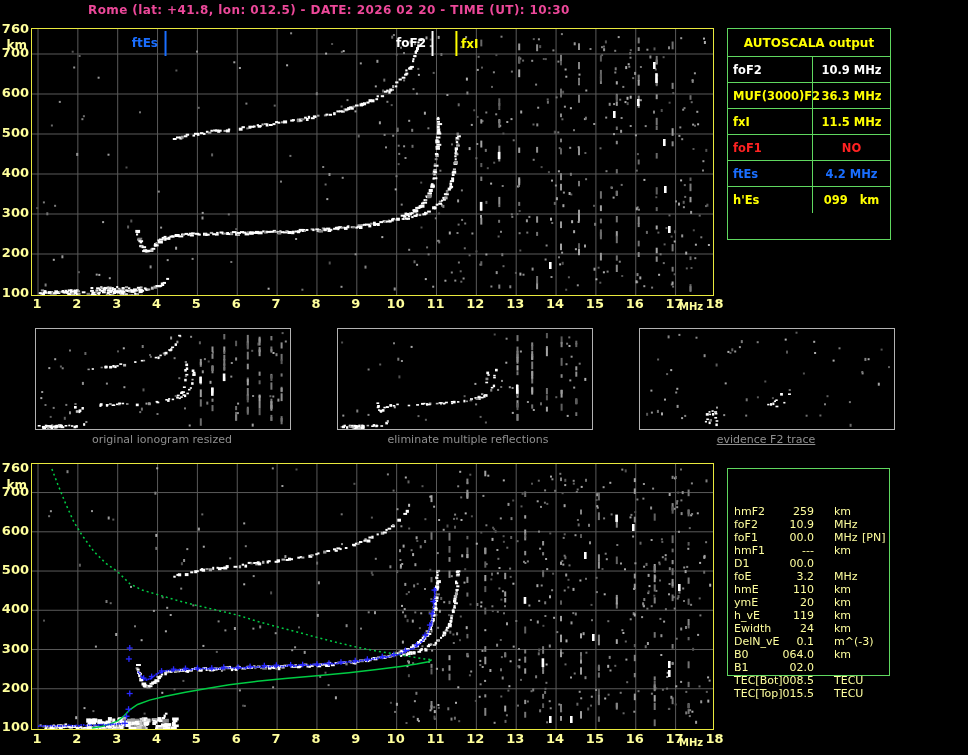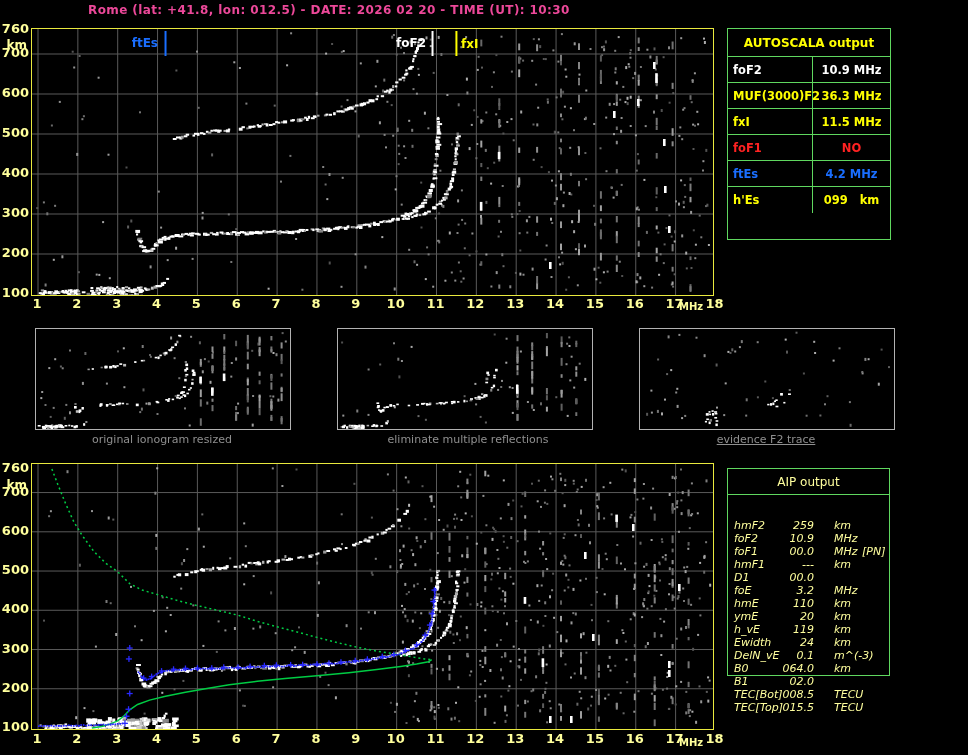--- a/index.html
+++ b/index.html
@@ -46,21 +46,21 @@
   .c-white { color:#ffffff; } .c-yellow { color:#ffff00; }
   .c-red { color:#ff2222; }  .c-blue { color:#1a6eff; }
   
   #aip { position:absolute; left:727px; top:468px; width:163px; height:208px;
          border:1px solid #5fd75f; box-sizing:border-box; overflow:visible; }
   .aip-header { height:26px; display:flex; align-items:center; justify-content:center;
                 font:12px "DejaVu Sans",sans-serif; color:#ffff9e;
                 border-bottom:1px solid #5fd75f; box-sizing:border-box; }
   .aip-row { position:absolute; left:0; width:163px; height:13px;
              font:11px "DejaVu Sans",sans-serif; color:#ffff9e; }
-  .aip-row span { position:absolute; top:14px; line-height:13px; white-space:nowrap;font-style:italic; }
+  .aip-row span { position:absolute; top:0; line-height:13px; white-space:nowrap; }
   .aip-l { left:6px; }
   .aip-v { left:34px; width:52px; text-align:right; }
   .aip-u { left:106px; }
   .aip-x { left:134px; }
 </style>
 </head>
 <body>
 
 <div class="title">Rome (lat: +41.8, lon: 012.5) - DATE: 2026 02 20 - TIME (UT): 10:30</div>
 
@@ -3216,21 +3216,20 @@
         <div class="as-value">4.2 MHz</div>
       </div>
       <div class="as-row c-yellow">
         <div class="as-label">h'Es</div>
         <div class="as-value">099   km</div>
       </div>
     </div>
 </div>
 
 <div id="aip">
-  <div class="aip-header">AIP output</div>
 <div class="aip-row" style="top: 36px;">
       <span class="aip-l">hmF2</span>
       <span class="aip-v">259</span>
       <span class="aip-u">km</span>
     </div>
     <div class="aip-row" style="top: 49px;">
       <span class="aip-l">foF2</span>
       <span class="aip-v">10.9</span>
       <span class="aip-u">MHz</span>
     </div>

